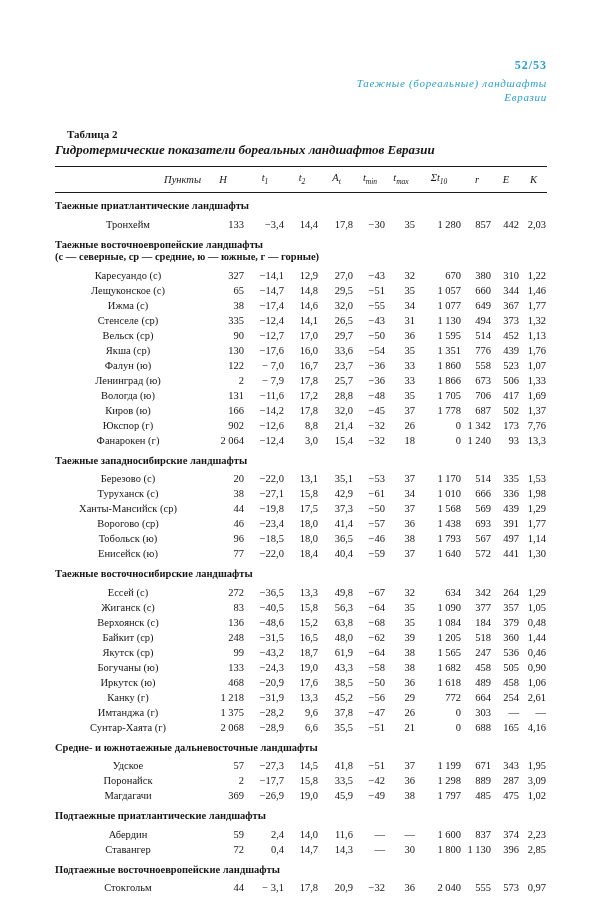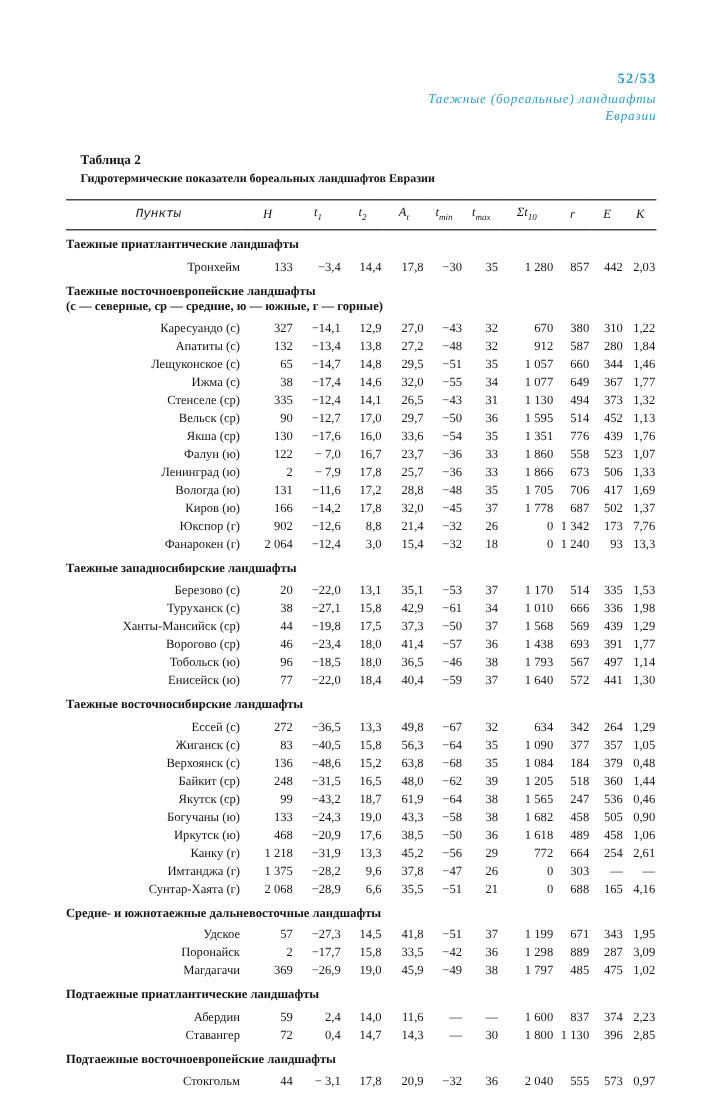--- a/index.html
+++ b/index.html
@@ -33,53 +33,52 @@
   }
   .caption { margin-bottom: 10px; }
   .caption-label {
     font-weight: bold;
     font-size: 11px;
     line-height: 13px;
     margin-left: 12px;
   }
   .caption-title {
     font-weight: bold;
-    font-size: 10px;
+    font-style: italic;
+    font-size: 13px;
     line-height: 13px;
     margin-top: 2px;
-    margin-left: 12px;
   }
   table.data {
     width: 100%;
     border-collapse: collapse;
     table-layout: fixed;
     font-size: 10.5px;
   }
   table.data th {
     font-weight: normal;
     font-style: italic;
     text-align: center;
     border-top: 1px solid #1a1a1a;
     border-bottom: 1px solid #1a1a1a;
     padding: 4px 0 4px 0;
     line-height: 13px;
     white-space: nowrap;
     overflow: hidden;
   }
   table.data th.first {
-    text-align: center;
+    text-align: right;
     padding-left: 8px;
-    font-family: Liberation Mono, monospace;
   }
   table.data sub {
     font-size: 7.5px;
     font-style: italic;
   }
   td.name {
-    text-align: right;
+    text-align: center;
     line-height: 13px;
     white-space: nowrap;
     overflow: hidden;
   }
   td.num {
     text-align: right;
     line-height: 13px;
     white-space: nowrap;
     overflow: hidden;
   }
@@ -180,33 +179,20 @@
           <td class="num">12,9</td>
           <td class="num">27,0</td>
           <td class="num">−43</td>
           <td class="num">32</td>
           <td class="num">670</td>
           <td class="num">380</td>
           <td class="num">310</td>
           <td class="num">1,22</td>
         </tr>
         <tr>
-          <td class="name">Апатиты (с)</td>
-          <td class="num">132</td>
-          <td class="num">−13,4</td>
-          <td class="num">13,8</td>
-          <td class="num">27,2</td>
-          <td class="num">−48</td>
-          <td class="num">32</td>
-          <td class="num">912</td>
-          <td class="num">587</td>
-          <td class="num">280</td>
-          <td class="num">1,84</td>
-        </tr>
-        <tr>
           <td class="name">Лещуконское (с)</td>
           <td class="num">65</td>
           <td class="num">−14,7</td>
           <td class="num">14,8</td>
           <td class="num">29,5</td>
           <td class="num">−51</td>
           <td class="num">35</td>
           <td class="num">1 057</td>
           <td class="num">660</td>
           <td class="num">344</td>

